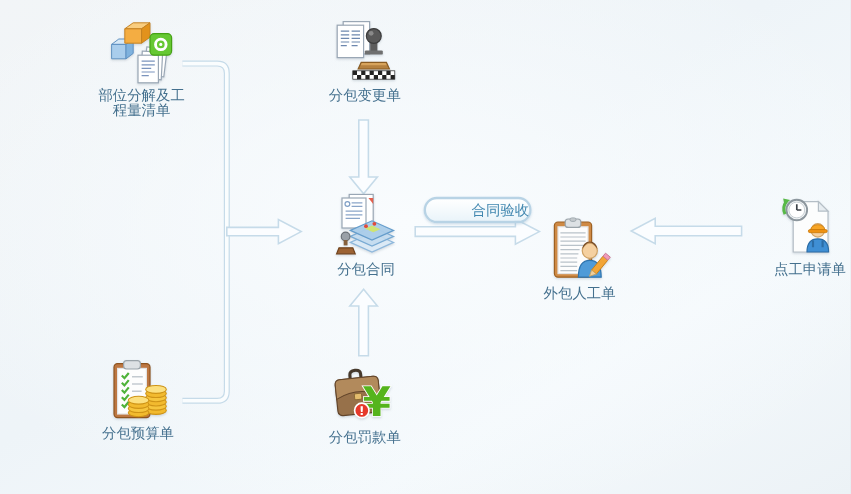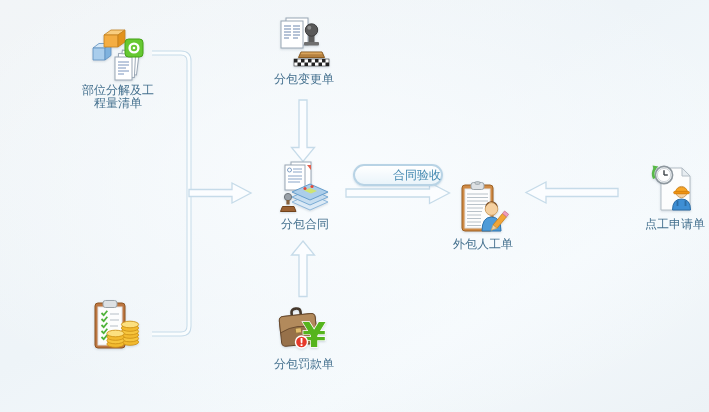--- a/index.html
+++ b/index.html
@@ -39,21 +39,21 @@
       <path d="M189 189.5 L232 189.5 L232 183 L251 193 L232 203 L232 196.5 L189 196.5 Z"></path>
       <path d="M299 100 L307 100 L307 147.5 L314.5 147.5 L303 161.5 L291.5 147.5 L299 147.5 Z"></path>
       <path d="M303 241 L314.5 255 L307 255 L307 296.5 L299 296.5 L299 255 L291.5 255 Z"></path>
       <path d="M346 189 L429.5 189 L429.5 182.5 L449.5 193 L429.5 203.5 L429.5 197 L346 197 Z"></path>
       <path d="M618 188.5 L546 188.5 L546 182 L526 192.5 L546 203 L546 196.5 L618 196.5 Z"></path>
     </g>
   </svg>
 
   <div class="badge">合同验收</div>
 
-  <div class="node" style="left:63px;top:27px">
+  <div class="node" style="left:63px;top:16px">
     <div class="icon">
       <svg width="54" height="54" viewBox="0 0 54 54">
         <g fill="#ffffff" stroke="#9aa7b5" stroke-width="1">
           <rect x="30" y="24" width="17" height="23" transform="rotate(7 38 35)"></rect>
           <rect x="27" y="27" width="17" height="23" transform="rotate(3 35 38)"></rect>
           <rect x="24" y="30" width="17" height="23"></rect>
         </g>
         <g stroke="#7b94bd" stroke-width="1">
           <line x1="27" y1="35" x2="38" y2="35"></line>
             <line x1="27" y1="38" x2="38" y2="38"></line>
@@ -231,20 +231,21 @@
           <ellipse cx="42" cy="33.5" rx="8.6" ry="3.3" fill="#f6c53d"></ellipse>
           <ellipse cx="42" cy="30" rx="8.6" ry="3.3" fill="#f2ba2f"></ellipse>
           <ellipse cx="42" cy="26.5" rx="8.6" ry="3.3" fill="#fce07f"></ellipse>
           <ellipse cx="27.5" cy="46" rx="8.6" ry="3.3" fill="#f2ba2f"></ellipse>
           <ellipse cx="27.5" cy="42.5" rx="8.6" ry="3.3" fill="#f6c53d"></ellipse>
           <ellipse cx="27.5" cy="39" rx="8.6" ry="3.3" fill="#f2ba2f"></ellipse>
           <ellipse cx="27.5" cy="35.5" rx="8.6" ry="3.3" fill="#fce07f"></ellipse>
         </g>
       </svg>
     </div>
+    <div class="label">分包预算单</div>
   </div>
 
   <div class="node" style="left:249px;top:301px">
     <div class="icon">
       <svg width="54" height="54" viewBox="0 0 54 54">
         <g transform="rotate(-6 21 30)">
           <path d="M16.5 16 L16.5 11 Q16.5 7.5 21 7.5 Q25.5 7.5 25.5 11 L25.5 16" fill="none" stroke="#46392c" stroke-width="2.6"></path>
           <rect x="3.5" y="14" width="36" height="30" rx="4" fill="#97714a" stroke="#63452a"></rect>
           <path d="M3.5 30 Q21.5 21 39.5 30 L39.5 18 Q39.5 14 35.5 14 L7.5 14 Q3.5 14 3.5 18 Z" fill="#b28a5c" stroke="#63452a" stroke-width="0.8"></path>
           <rect x="18.5" y="27" width="6" height="5" rx="1" fill="#e3bc6d" stroke="#8a6a36" stroke-width="0.8"></rect>

